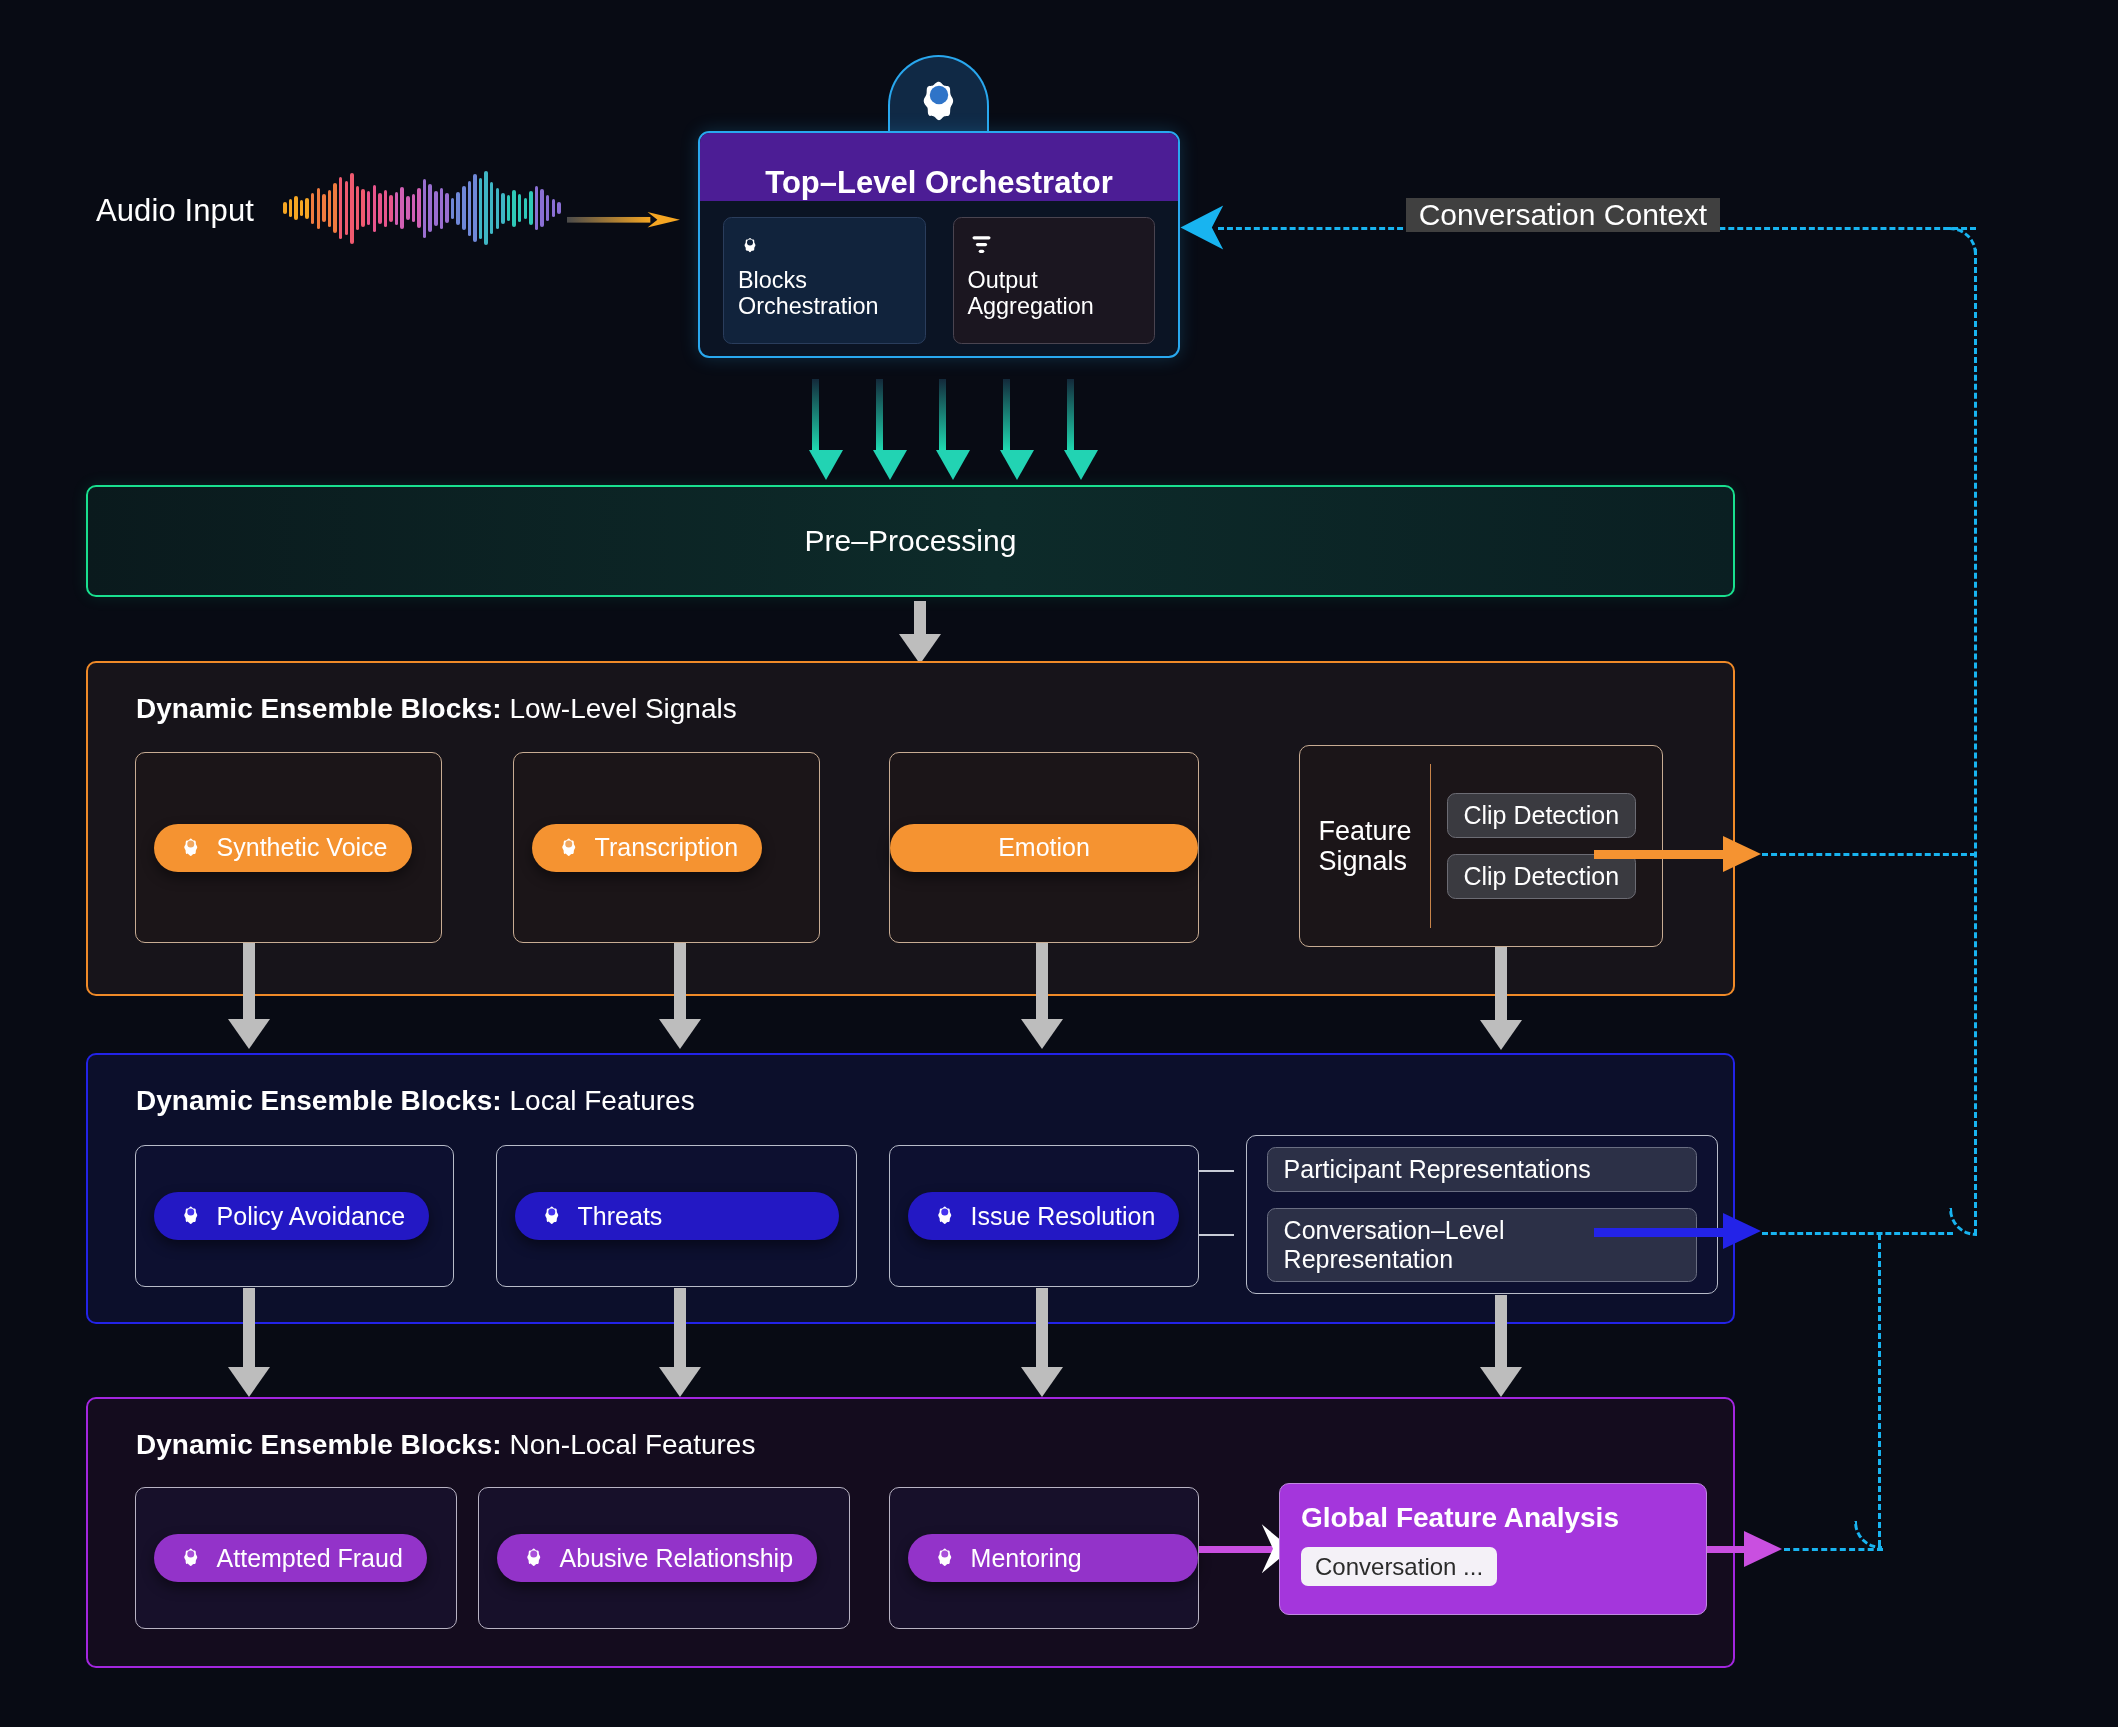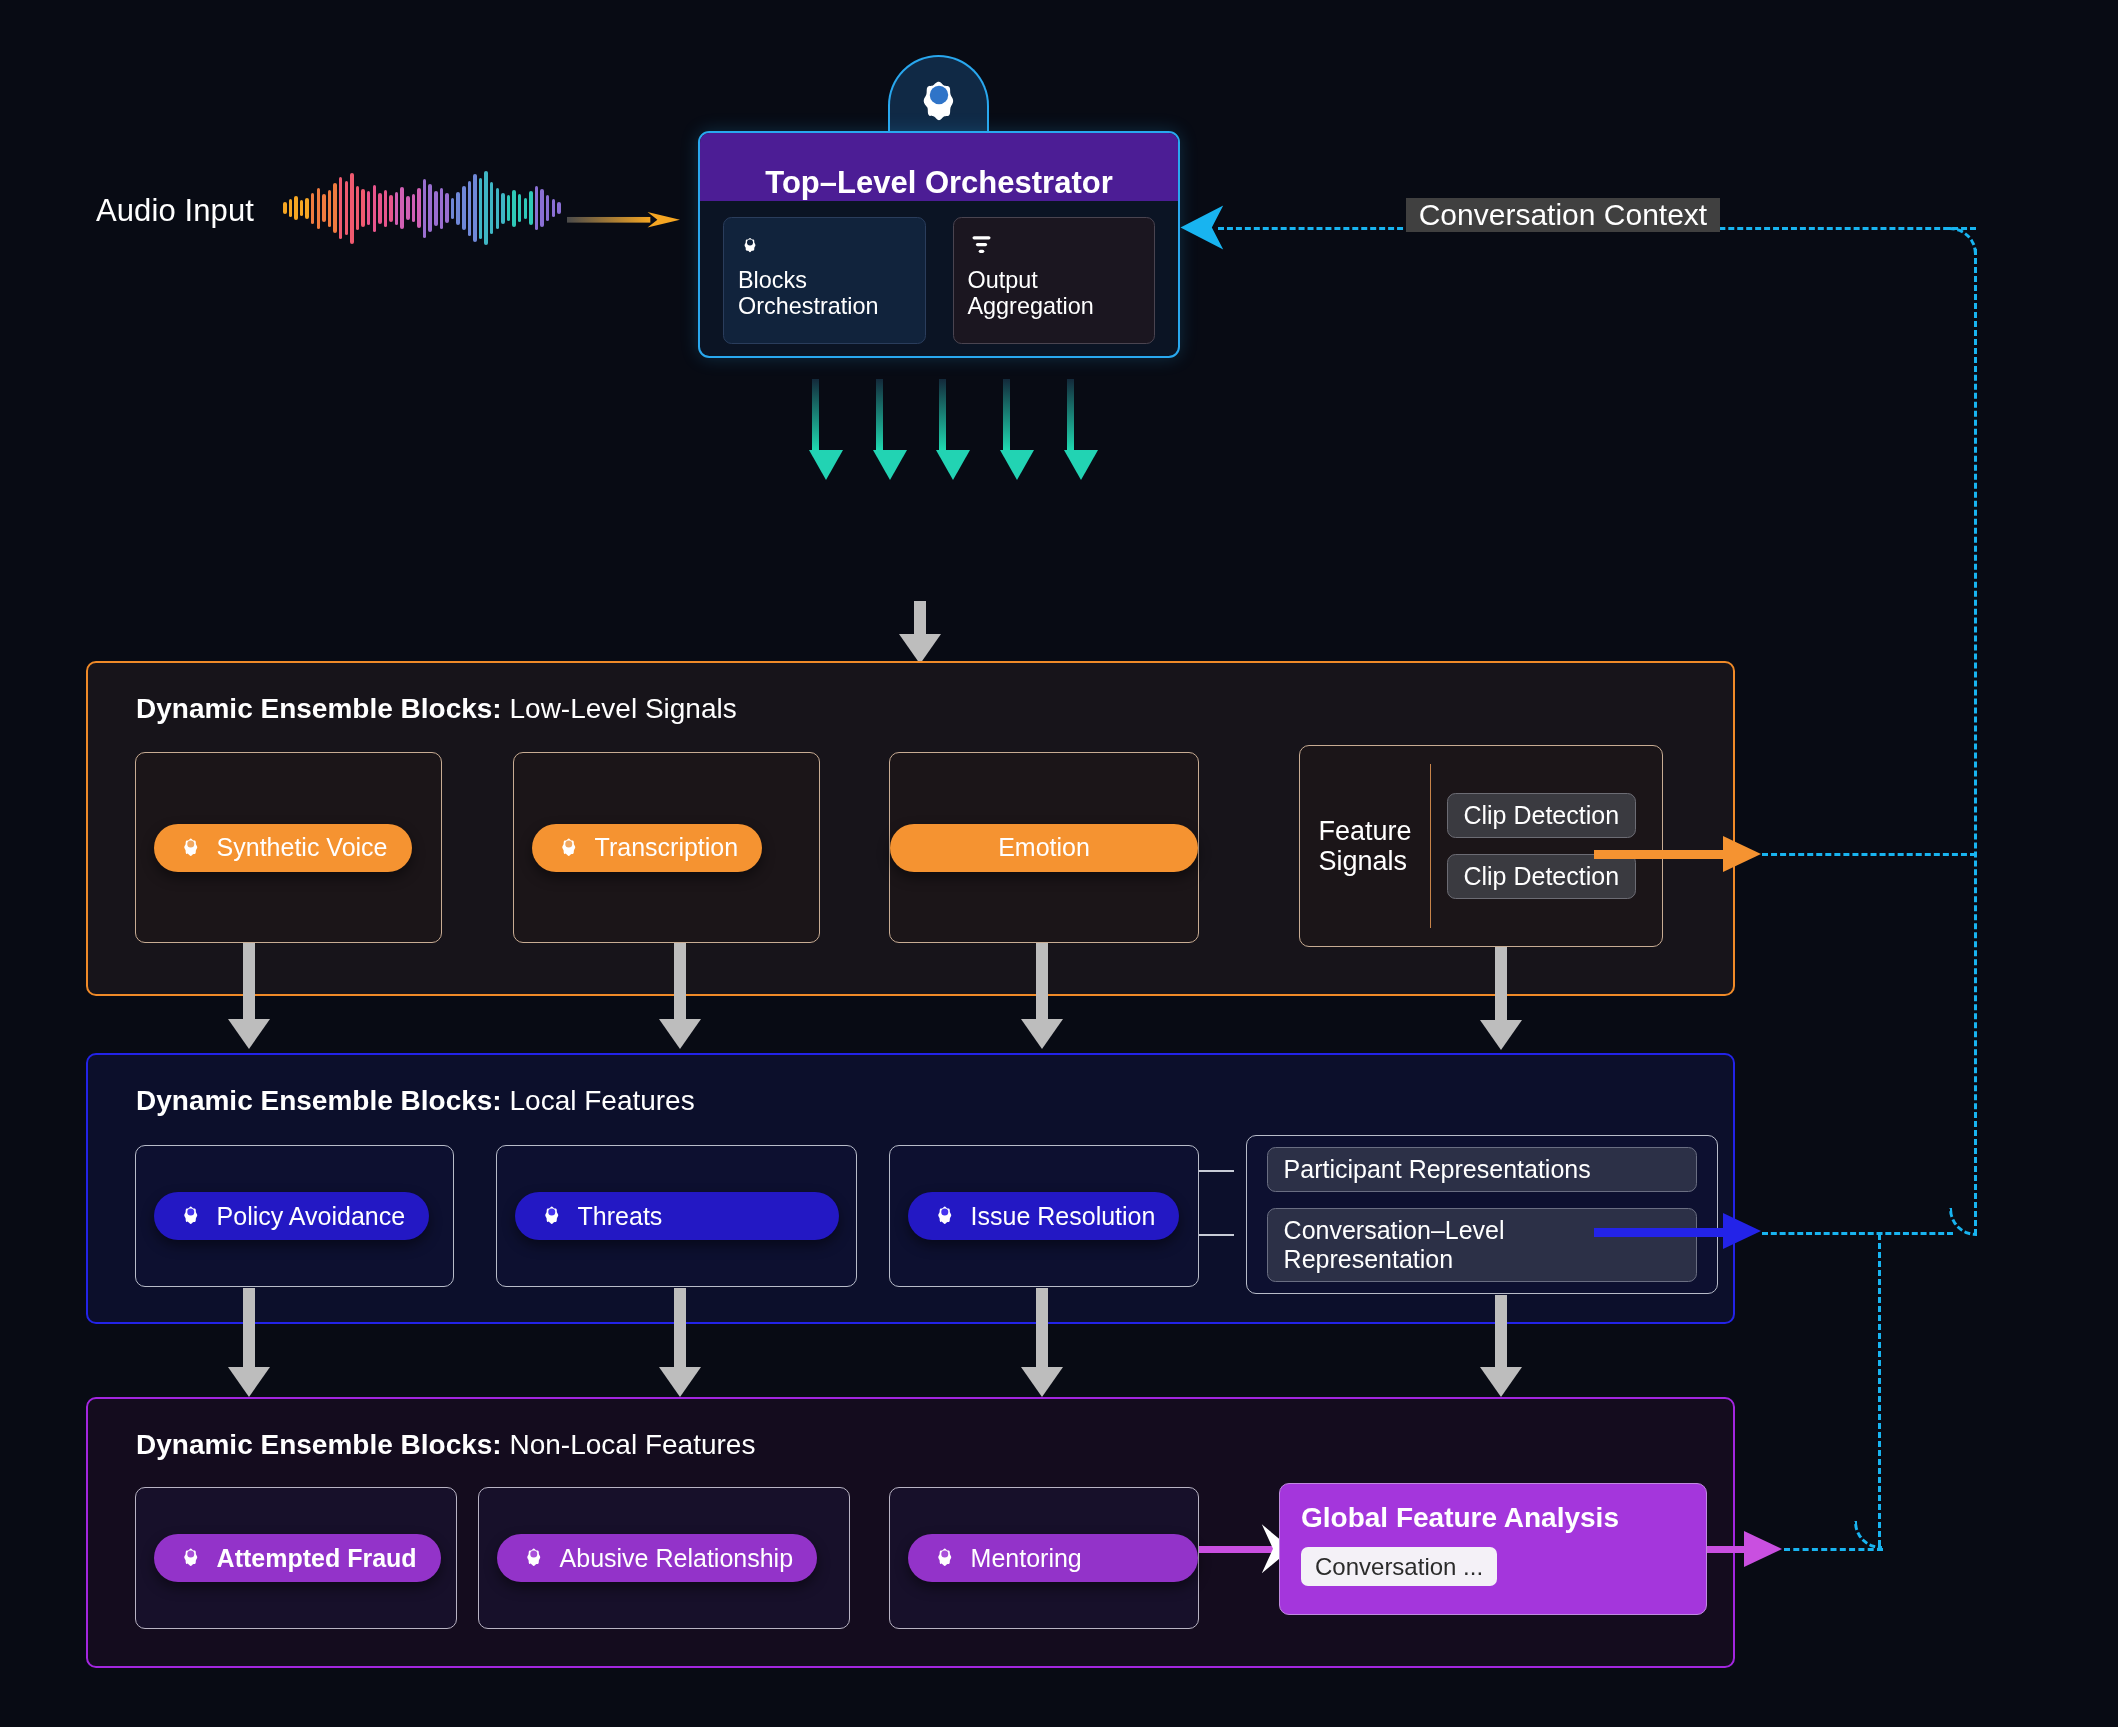--- a/index.html
+++ b/index.html
@@ -215,20 +215,23 @@
     </div>
   <div class="abs fan" style="left:1000px;top:379px;">
       <div class="shaft" style="height:71px"></div>
       <div class="head"></div>
     </div>
   <div class="abs fan" style="left:1064px;top:379px;">
       <div class="shaft" style="height:71px"></div>
       <div class="head"></div>
     </div>
 
+  <div class="abs" id="preproc">
+    <div id="preproc-label">Pre–Processing</div>
+  </div>
   <div class="abs gray" style="left:899px;top:601px;width:42px">
     <div class="shaft" style="height:33px"></div>
       <div class="head"></div>
   </div>
 
   <div class="abs group" id="grp-low">
     <div class="group-title">
       <b>Dynamic Ensemble Blocks:</b><span> Low-Level Signals</span>
     </div>
   </div>
@@ -346,21 +349,21 @@
     </div>
 
   <div class="abs hbar" style="left:1594px;top:1228px;width:135px;background:#2323e8;"></div>
   <div class="abs tri" style="left:1723px;top:1213px;border-left:38px solid #2323e8;"></div>
 
   <div class="abs group" id="grp-nonlocal">
     <div class="group-title">
       <b>Dynamic Ensemble Blocks:</b><span> Non-Local Features</span>
     </div>
   </div>
-  <div class="abs card card-nl" style="left:135px;top:1487px;width:322px;height:142px;padding-left:18.4px;font-weight:bold;">
+  <div class="abs card card-nl" style="left:135px;top:1487px;width:322px;height:142px;padding-left:18.4px;">
     <div class="chip purple">
       <span class="gear"><svg width="25.5" height="25.5" viewBox="0 0 24 24">
             <path fill="#fff" d="M12 2.2c.9 0 1.3.9 2.1 1.2.8.3 1.7-.1 2.3.5.6.6.2 1.5.5 2.3.3.8 1.2 1.2 1.2 2.1s-.9 1.3-1.2 2.1c-.3.8.1 1.7-.5 2.3-.6.6-1.5.2-2.3.5-.8.3-1.2 1.2-2.1 1.2s-1.3-.9-2.1-1.2c-.8-.3-1.7.1-2.3-.5-.6-.6-.2-1.5-.5-2.3-.3-.8-1.2-1.2-1.2-2.1s.9-1.3 1.2-2.1c.3-.8-.1-1.7.5-2.3.6-.6 1.5-.2 2.3-.5.8-.3 1.2-1.2 2.1-1.2z" transform="translate(0,3.2) scale(1,1.34)"></path>
             <circle cx="12" cy="11.2" r="3.3" fill="#a84fd8"></circle>
           </svg></span>
       <span>Attempted Fraud</span>
     </div>
   </div>
   <div class="abs card card-nl" style="left:478px;top:1487px;width:372px;height:142px;padding-left:18.4px;">
     <div class="chip purple">

